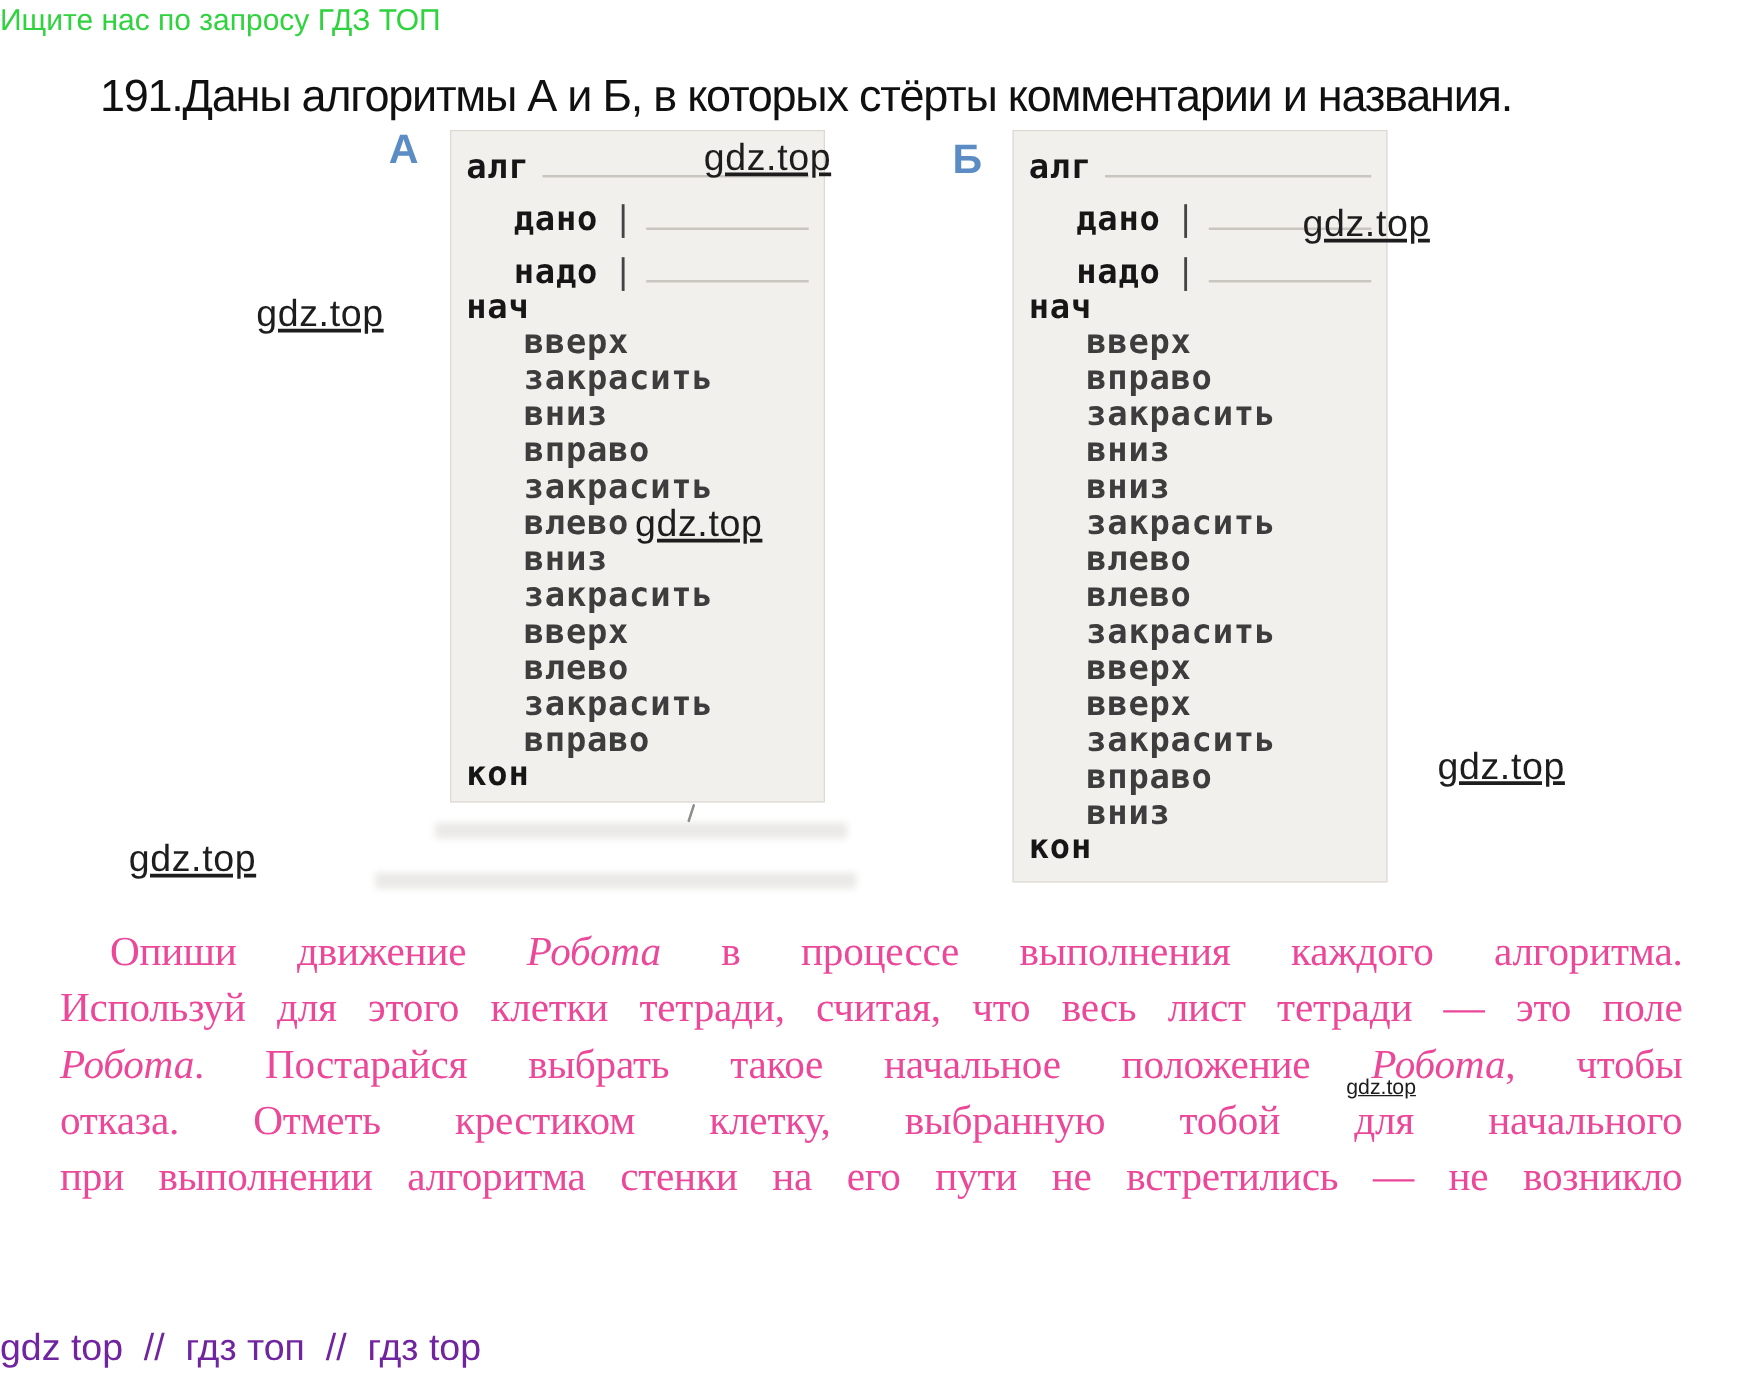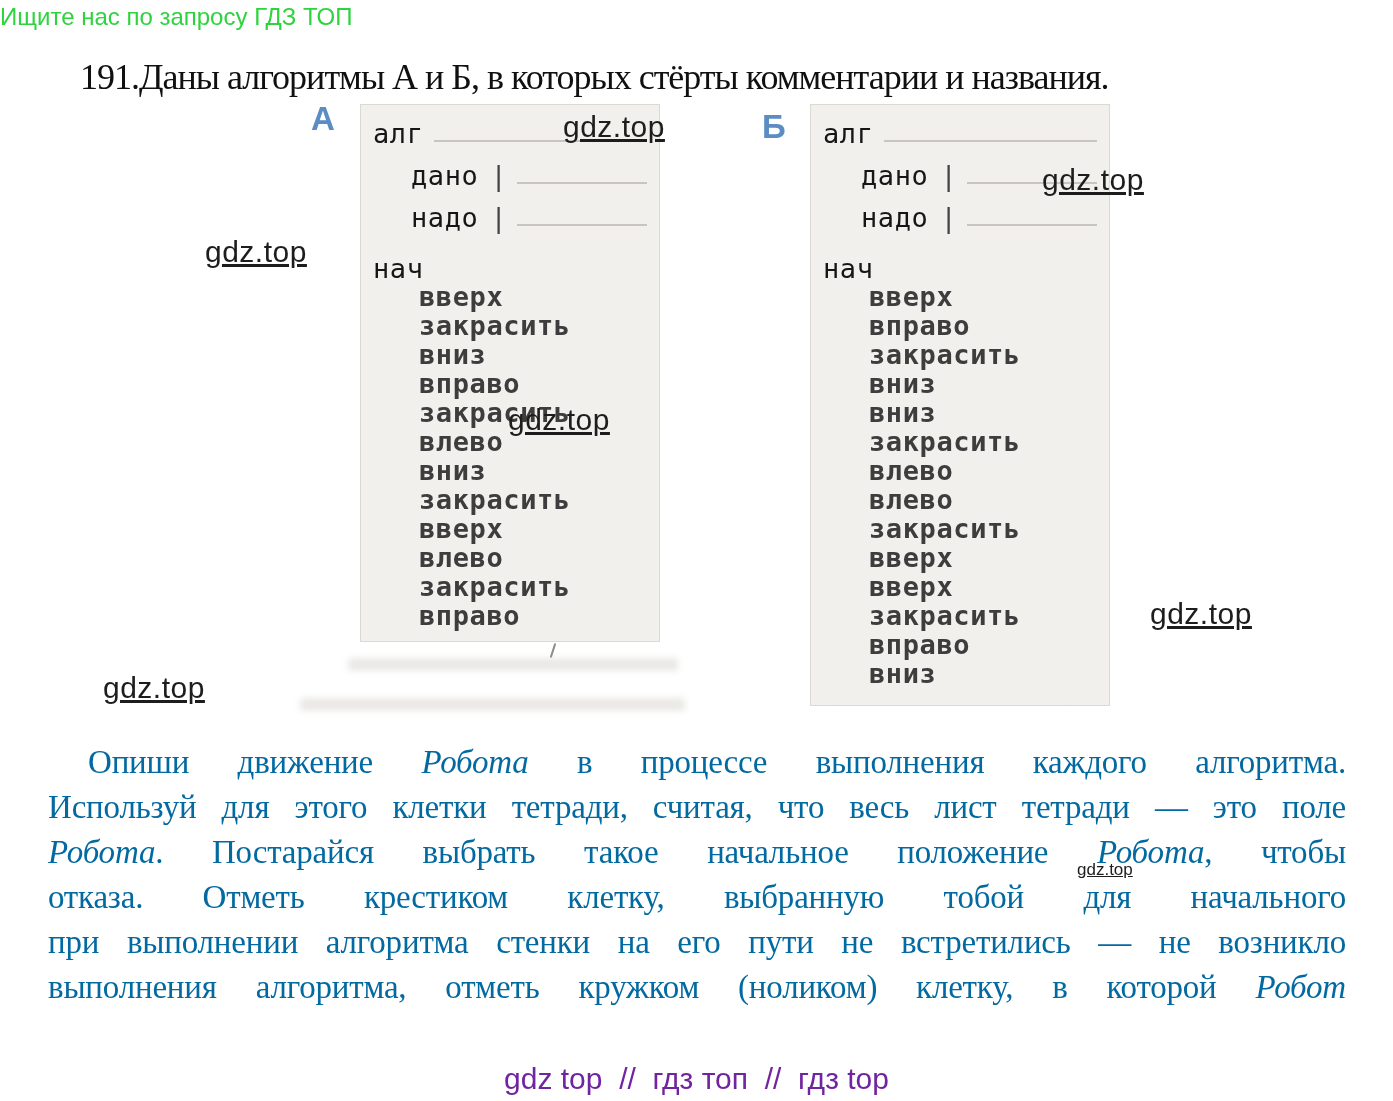--- a/index.html
+++ b/index.html
@@ -4,37 +4,37 @@
 <style>
   * { margin:0; padding:0; box-sizing:border-box; }
   html,body { width:1393px; height:1101px; background:#ffffff; overflow:hidden; position:relative;
               font-family:"Liberation Sans", sans-serif; }
 
   
   .promo { position:absolute; top:3px; left:0; width:100%; text-align:left;
            font-size:24px; font-weight:500; color:var(--promo_green,#2ed33e); white-space:pre; }
 
   
-  .title { position:absolute; left:80px; top:56px; font-family:Liberation Serif, serif;
+  .title { position:absolute; left:80px; top:56px; font-family:Liberation Sans, sans-serif;
            font-size:36px; letter-spacing:-1px; color:#101010; white-space:nowrap; }
 
   
   .alg-label { position:absolute; font-size:33px; font-weight:bold; color:var(--label_blue,#5b8dc4); }
   .label-a { left:311px; top:100px; }
   .label-b { left:762px; top:108px; }
 
   
   .alg-box { position:absolute; top:104px; width:300px; background:var(--box_bg,#f2f0ed);
              border:1px solid var(--box_border,#dcd9d3); overflow:hidden;
              padding:6px 10px 8px 12px;
              font-family:"DejaVu Sans Mono", monospace; font-size:27px; letter-spacing:0.6px;
              color:var(--code_text,#3d3d3d); }
   .box-a { left:360px; height:538px; }
   .box-b { left:810px; height:602px; }
-  .kw { font-weight:normal; color:#161616;margin-top:23px; }
+  .kw { font-weight:bold; color:#161616; }
   .row { display:flex; align-items:flex-end; }
   .row-alg  { height:38px; }
   .row-dano, .row-nado { height:42px; padding-left:38px; }
   .row-nach, .row-kon  { height:26px; line-height:26px; }
   .pipe { margin-left:12px; color:#444; font-weight:normal; }
   .fill-line { flex:1; border-bottom:2px solid var(--underline_gray,#c9c6c0); margin:0 2px 7px 10px; }
   .cmds { padding-left:46px;font-weight:bold; }
   .cmd { height:29px; line-height:29px; }
 
   
@@ -48,27 +48,27 @@
   .wm-2 { left:1042px; top:163px; }
   .wm-3 { left:205px; top:235px; }
   .wm-4 { left:508px; top:403px; }
   .wm-5 { left:1150px; top:597px; }
   .wm-6 { left:103px; top:671px; }
   .wm-small { left:1077px; top:860px; font-size:17px; letter-spacing:0; }
 
   
   .para { position:absolute; left:48px; top:740px; width:1298px;
           font-family:"Liberation Serif", serif; font-size:33px; line-height:45px;
-          letter-spacing:-0.2px; color:#0369a1; }
+          letter-spacing:-0.2px; color:#ec4899; }
   .para-line { text-align:justify; text-align-last:justify; height:45px; overflow:visible; }
   .para-line.indent { padding-left:40px; }
   .it { font-style:italic; }
 
   
-  .footer { position:absolute; left:0; top:1062px; width:100%; text-align:center;
+  .footer { position:absolute; left:0; top:1062px; width:100%; text-align:left;
             font-size:30px; color:var(--footer_purple,#71249f); white-space:pre; }
 </style>
 </head>
 <body>
 
 <div class="promo">Ищите нас по запросу ГДЗ ТОП</div>
 
 <div class="title">191.Даны алгоритмы А и Б, в которых стёрты комментарии и названия.</div>
 
 <div class="bleed" style="left:560px;top:150px;width:90px;height:12px;"></div>
@@ -166,16 +166,15 @@
 <div class="wm wm-5">gdz.top</div>
 <div class="wm wm-6">gdz.top</div>
 <div class="wm wm-small">gdz.top</div>
 
 <div class="para">
     <div class="para-line indent"><span>Опиши движение </span><span class="it">Робота</span><span> в процессе выполнения каждого алгоритма.</span></div>
     <div class="para-line"><span>Используй для этого клетки тетради, считая, что весь лист тетради — это поле</span></div>
     <div class="para-line"><span class="it">Робота</span><span>. Постарайся выбрать такое начальное положение </span><span class="it">Робота</span><span>, чтобы</span></div>
     <div class="para-line"><span>отказа. Отметь крестиком клетку, выбранную тобой для начального</span></div>
     <div class="para-line"><span>при выполнении алгоритма стенки на его пути не встретились — не возникло</span></div>
-    <div class="para-line"><span>выполнения алгоритма, отметь кружком (ноликом) клетку, в которой </span><span class="it">Робот</span></div>
   </div>
 
 <div class="footer">gdz top  //  гдз топ  //  гдз top</div>
 
 </body></html>

